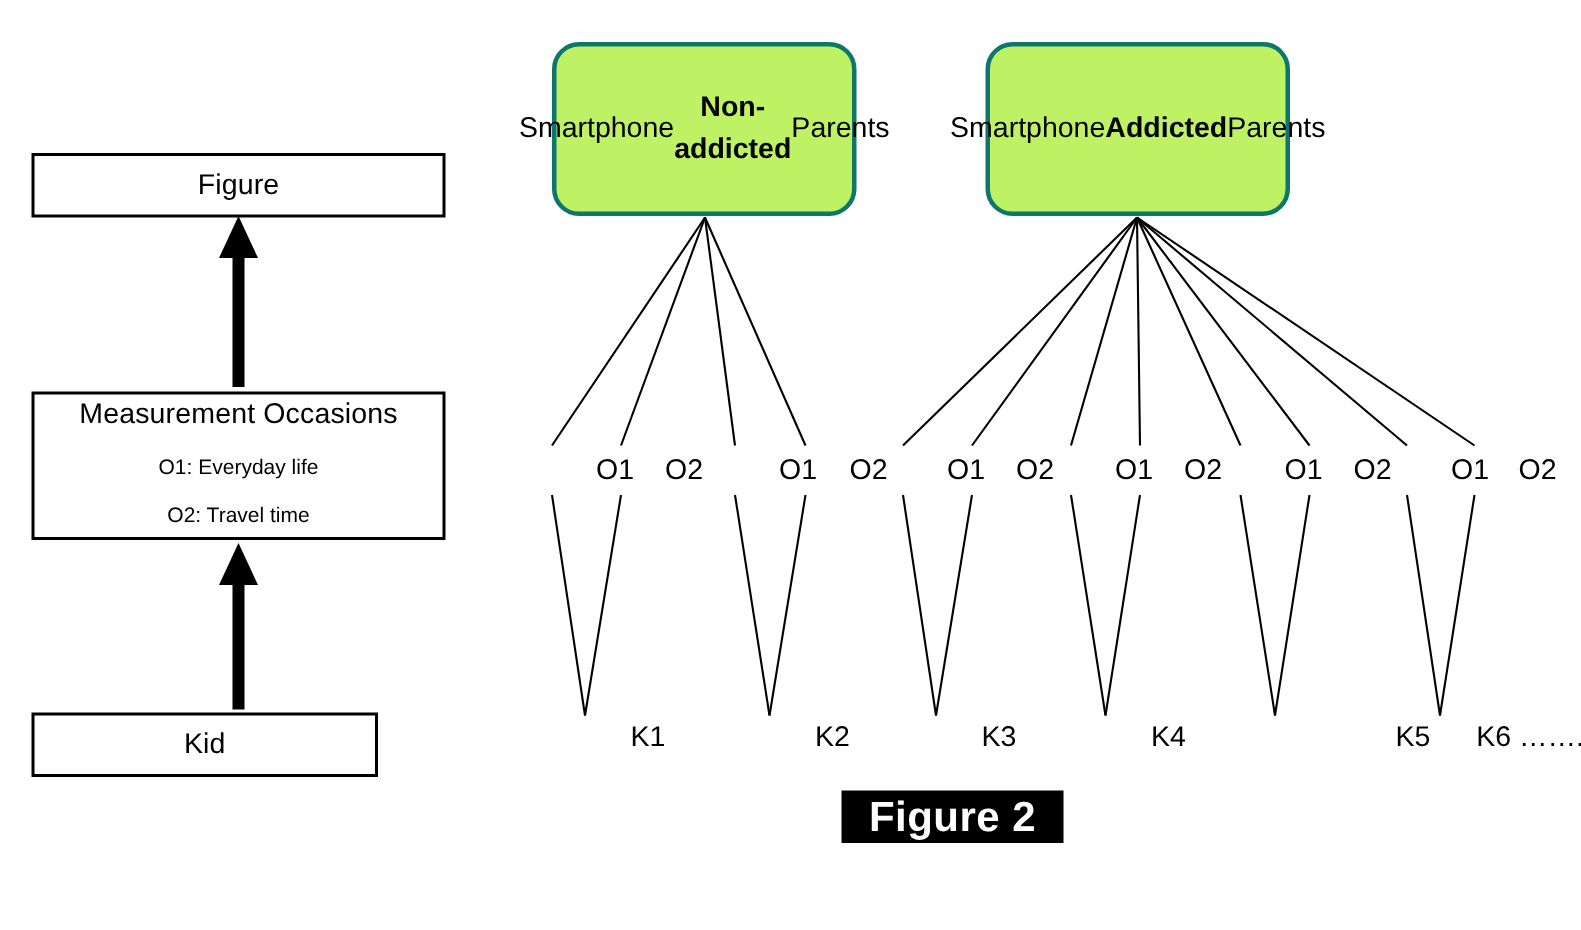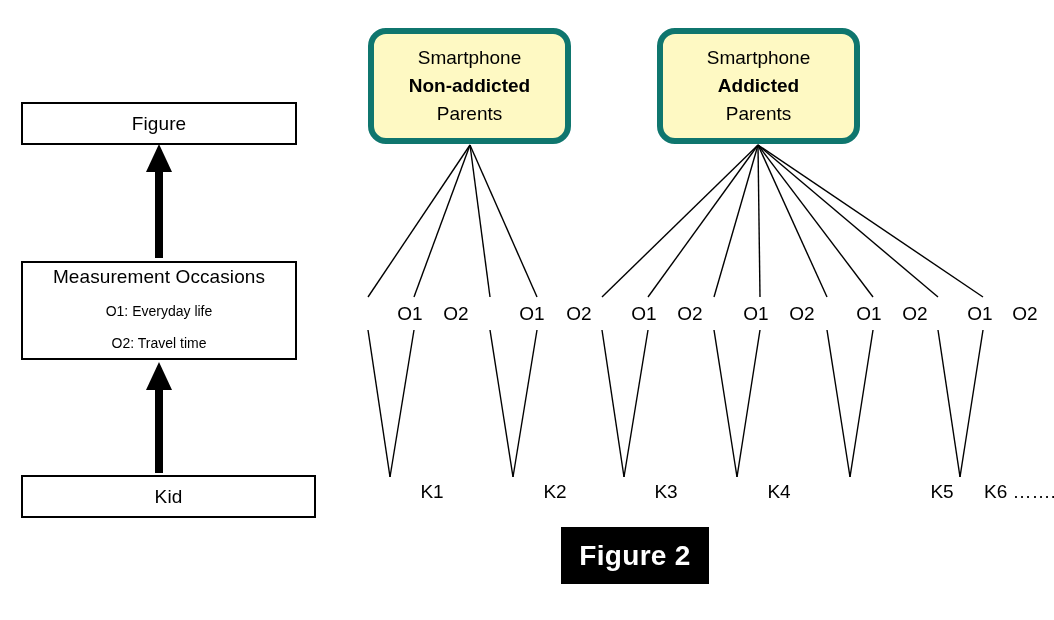--- a/index.html
+++ b/index.html
@@ -41,42 +41,42 @@
     left: 21px;
     top: 261px;
     width: 276px;
     height: 99px;
     justify-content: flex-start;
     padding-top: 2px;
   }
   #kid-box {
     left: 21px;
     top: 475px;
-    width: 295px;
+    width: 231px;
     height: 43px;
   }
   .box-title {
     font-size: 19px;
     line-height: 24px;
     letter-spacing: 0.1px;
   }
   .box-sub {
     font-size: 14px;
     line-height: 20px;
     margin-top: 12px;
   }
   
   .round-box {
     position: absolute;
     box-sizing: border-box;
-    border: 6px solid #0f766e;
+    border: 3px solid #0f766e;
     border-radius: 18px;
-    background: #fef9c3;
+    background: #bef264;
     display: flex;
-    flex-direction: column;
+    flex-direction: row;
     align-items: center;
     justify-content: center;
     text-align: center;
   }
   #np-box {
     left: 368px;
     top: 28px;
     width: 203px;
     height: 116px;
   }
@@ -113,21 +113,21 @@
     margin-left: 42px;
   }
   .o-label { top: 303px; }
   .k-label { top: 481px; }
   
   #figure-caption {
     position: absolute;
     left: 561px;
     top: 527px;
     width: 148px;
-    height: 57px;
+    height: 35px;
     background: #000000;
     color: #ffffff;
     font-size: 28px;
     font-weight: bold;
     display: flex;
     align-items: center;
     justify-content: center;
     letter-spacing: 0.3px;
   }
 </style>

